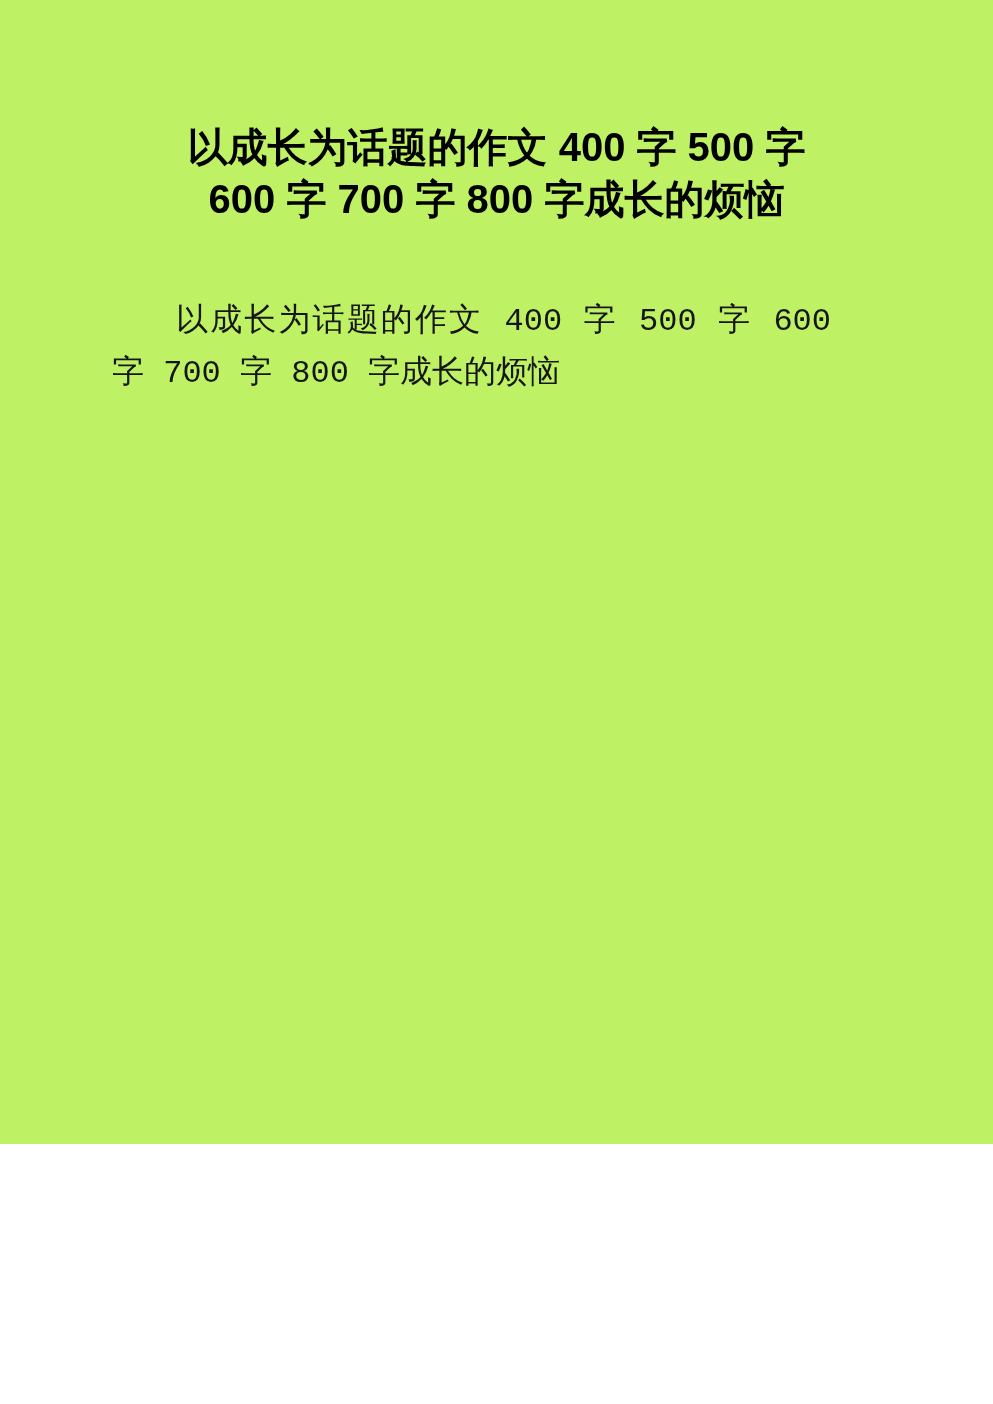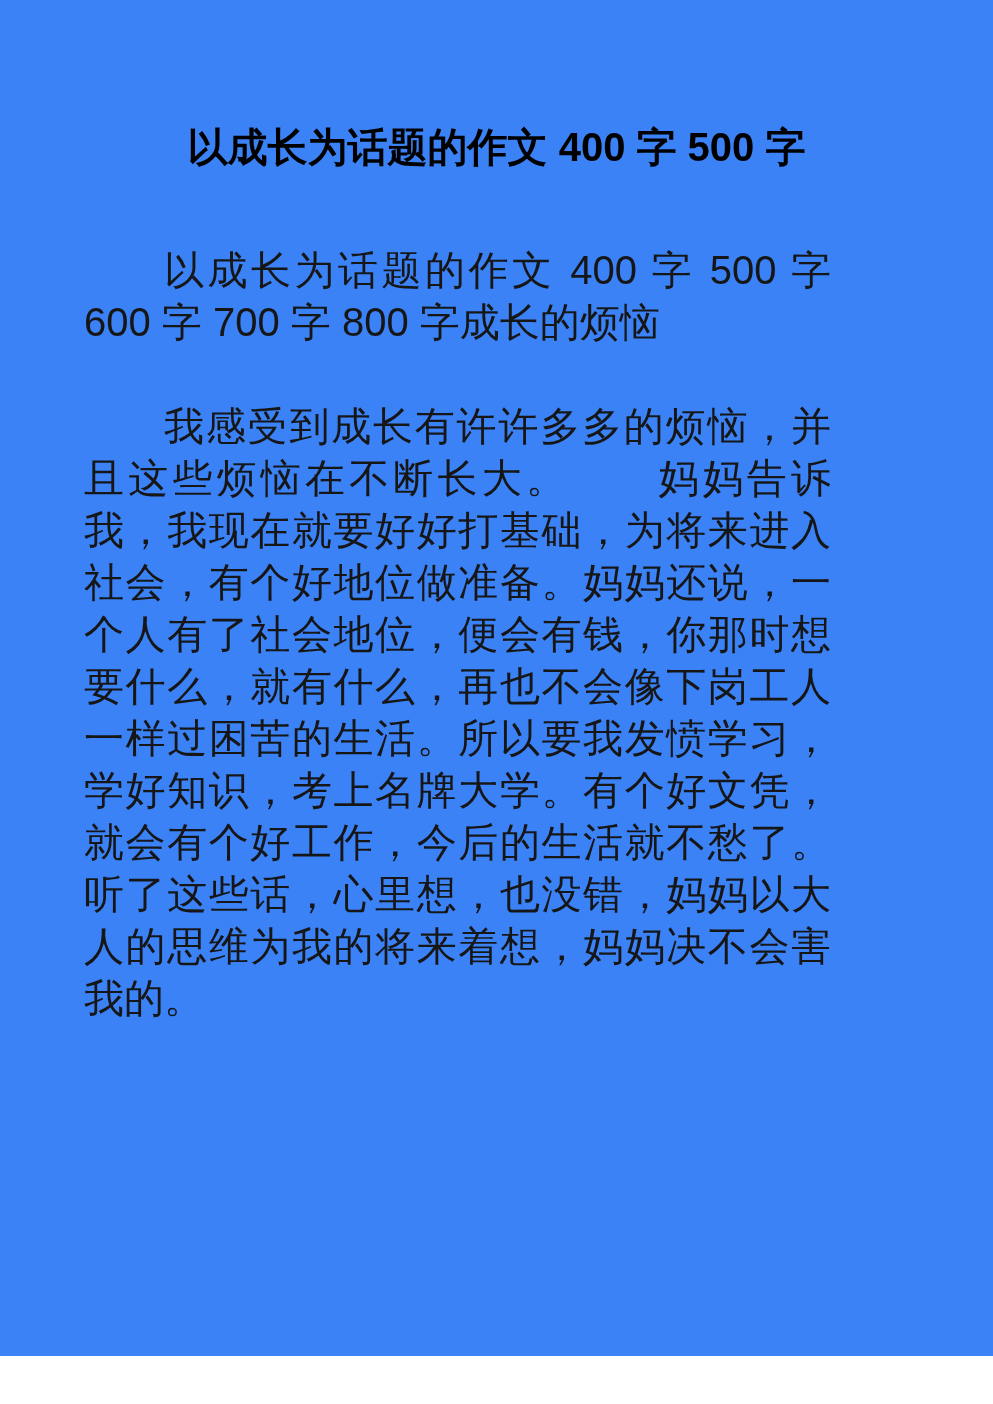--- a/index.html
+++ b/index.html
@@ -3,67 +3,67 @@
 <meta charset="utf-8">
 <style>
   html, body {
     margin: 0;
     padding: 0;
     background: #ffffff;
   }
   .page {
     position: relative;
     width: 993px;
-    height: 1356px;
-    background: #3b82f6;
+    height: 1144px;
+    background: #bef264;
     overflow: hidden;
   }
   .doc-title {
     margin: 121px 90px 0 90px;
     padding: 0;
     text-align: center;
     font-family: "Liberation Sans", "DejaVu Sans", sans-serif;
     font-weight: 700;
     font-size: 40px;
     line-height: 52px;
     color: #000000;
   }
   .title-line {
     display: block;
     white-space: nowrap;
   }
   .doc-body {
     margin-top: 71px;
-    padding: 0 162px 0 84px;
-    font-family: Liberation Sans, sans-serif;
-    font-size: 40px;
+    padding: 0 162px 0 112px;
+    font-family: Liberation Mono, monospace;
+    font-size: 32px;
     line-height: 52px;
     color: #161616;
     text-align: justify;
   }
   .para {
     margin: 0;
     padding: 0;
     text-indent: 2em;
   }
   .blank-line {
     height: 52px;
   }
 </style>
 </head>
 <body>
 
 <div class="page">
 
   <h1 class="doc-title">
     <span class="title-line">以成长为话题的作文 400 字 500 字</span>
+    <span class="title-line">600 字 700 字 800 字成长的烦恼</span>
   </h1>
 
   <div class="doc-body">
     <p class="para">以成长为话题的作文 400 字 500 字 600 字 700 字 800 字成长的烦恼</p>
 
     <div class="blank-line"></div>
 
-    <p class="para">我感受到成长有许许多多的烦恼，并且这些烦恼在不断长大。　　妈妈告诉我，我现在就要好好打基础，为将来进入社会，有个好地位做准备。妈妈还说，一个人有了社会地位，便会有钱，你那时想要什么，就有什么，再也不会像下岗工人一样过困苦的生活。所以要我发愤学习，学好知识，考上名牌大学。有个好文凭，就会有个好工作，今后的生活就不愁了。听了这些话，心里想，也没错，妈妈以大人的思维为我的将来着想，妈妈决不会害我的。</p>
 
   </div>
 
 </div>
 
 </body></html>

